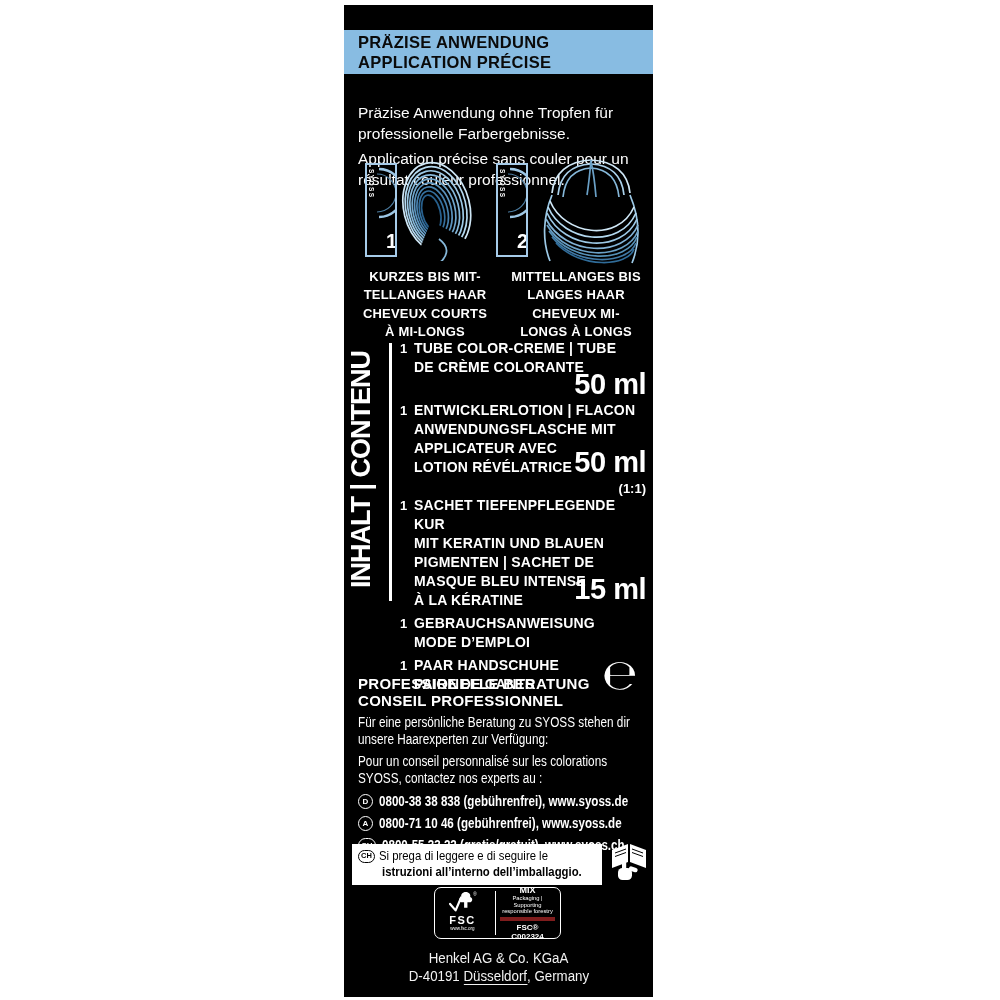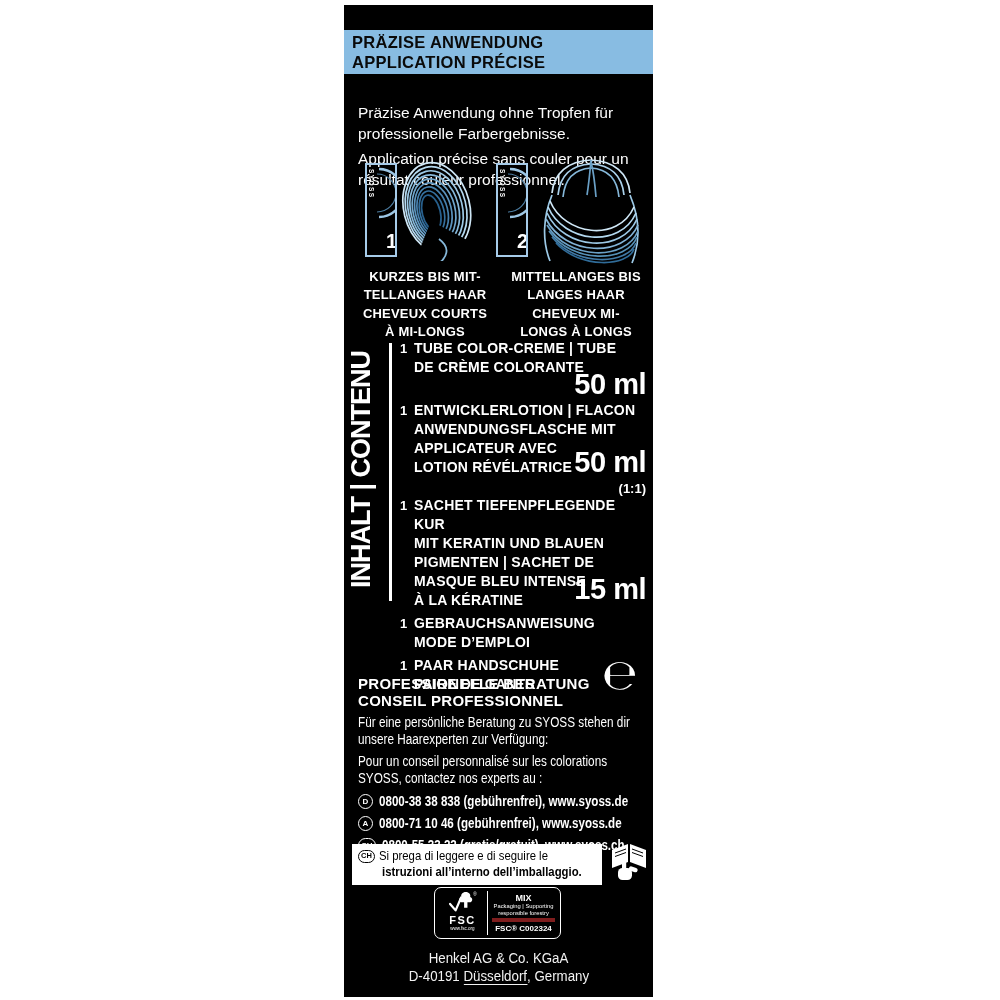--- a/index.html
+++ b/index.html
@@ -3,21 +3,21 @@
 <meta charset="utf-8">
 <style>
   html,body{margin:0;padding:0;}
   body{width:1000px;height:1000px;background:#ffffff;position:relative;
        font-family:"Liberation Sans",sans-serif;-webkit-font-smoothing:antialiased;}
   .stage{position:absolute;inset:0;overflow:hidden;}
   .pkg{position:absolute;left:344px;top:5px;width:309px;height:992px;background:#000;color:#fff;}
 
   
   .band{position:absolute;left:0;top:25px;width:100%;height:44px;background:#88bce2;
-        display:flex;flex-direction:column;justify-content:center;padding-left:8px;box-sizing:border-box;}
+        display:flex;flex-direction:column;justify-content:center;padding-left:14px;box-sizing:border-box;}
   .band div{color:#0a0a0a;font-weight:bold;font-size:16.5px;line-height:20.5px;letter-spacing:.3px;}
 
   
   .intro{position:absolute;left:14px;top:77px;font-size:15.5px;line-height:21px;color:#fdfdfd;margin-top:20px;}
   .intro .blk2{margin-top:4px;}
 
   
   .sybox{position:absolute;width:32px;height:94px;border:2px solid #a6cbe9;box-sizing:border-box;overflow:hidden;}
   .sybox .brand{position:absolute;left:1px;top:4px;writing-mode:vertical-rl;font-size:6.5px;font-weight:bold;
                 letter-spacing:1.4px;color:#fff;}
@@ -67,21 +67,21 @@
   .ccb{min-width:17px;height:13px;border:1.2px solid #000;border-radius:7px;display:inline-flex;
        align-items:center;justify-content:center;font-size:7.5px;font-weight:bold;padding:0 1px;
        box-sizing:border-box;margin-right:4px;flex:none;}
   .note-box .l2{padding-left:24px;font-weight:bold;}
   .sxn{display:inline-block;transform:scaleX(.84);transform-origin:0 50%;white-space:nowrap;}
   .booklet{position:absolute;left:264px;top:836px;}
 
   
   .fsc{position:absolute;left:90px;top:882px;width:127px;height:52px;border:1.5px solid #fff;
        border-radius:7px;box-sizing:border-box;display:flex;padding:3px 5px;}
-  .fsc-left{width:45px;flex:none;border-right:1px solid #fff;padding-right:2px;
+  .fsc-left{width:45px;flex:none;border-right:1px solid #fff;padding-right:10px;
             display:flex;flex-direction:column;align-items:center;}
   .fsc-acro{font-size:11px;font-weight:bold;letter-spacing:1.5px;line-height:11px;}
   .fsc-url{font-size:4.5px;line-height:5px;}
   .fsc-right{flex:1;padding-left:4px;text-align:center;display:flex;flex-direction:column;justify-content:center;}
   .fsc-mix{font-size:9px;font-weight:bold;line-height:10px;}
   .fsc-d{font-size:5.8px;line-height:6.5px;}
   .fsc-lic{font-size:8px;font-weight:bold;border-top:4px solid #7f1d1d;margin-top:2px;padding-top:2px;line-height:9px;}
 
   
   .manu{position:absolute;left:0;top:944px;width:100%;text-align:center;font-size:14px;line-height:18px;color:#f2f2f2;}

